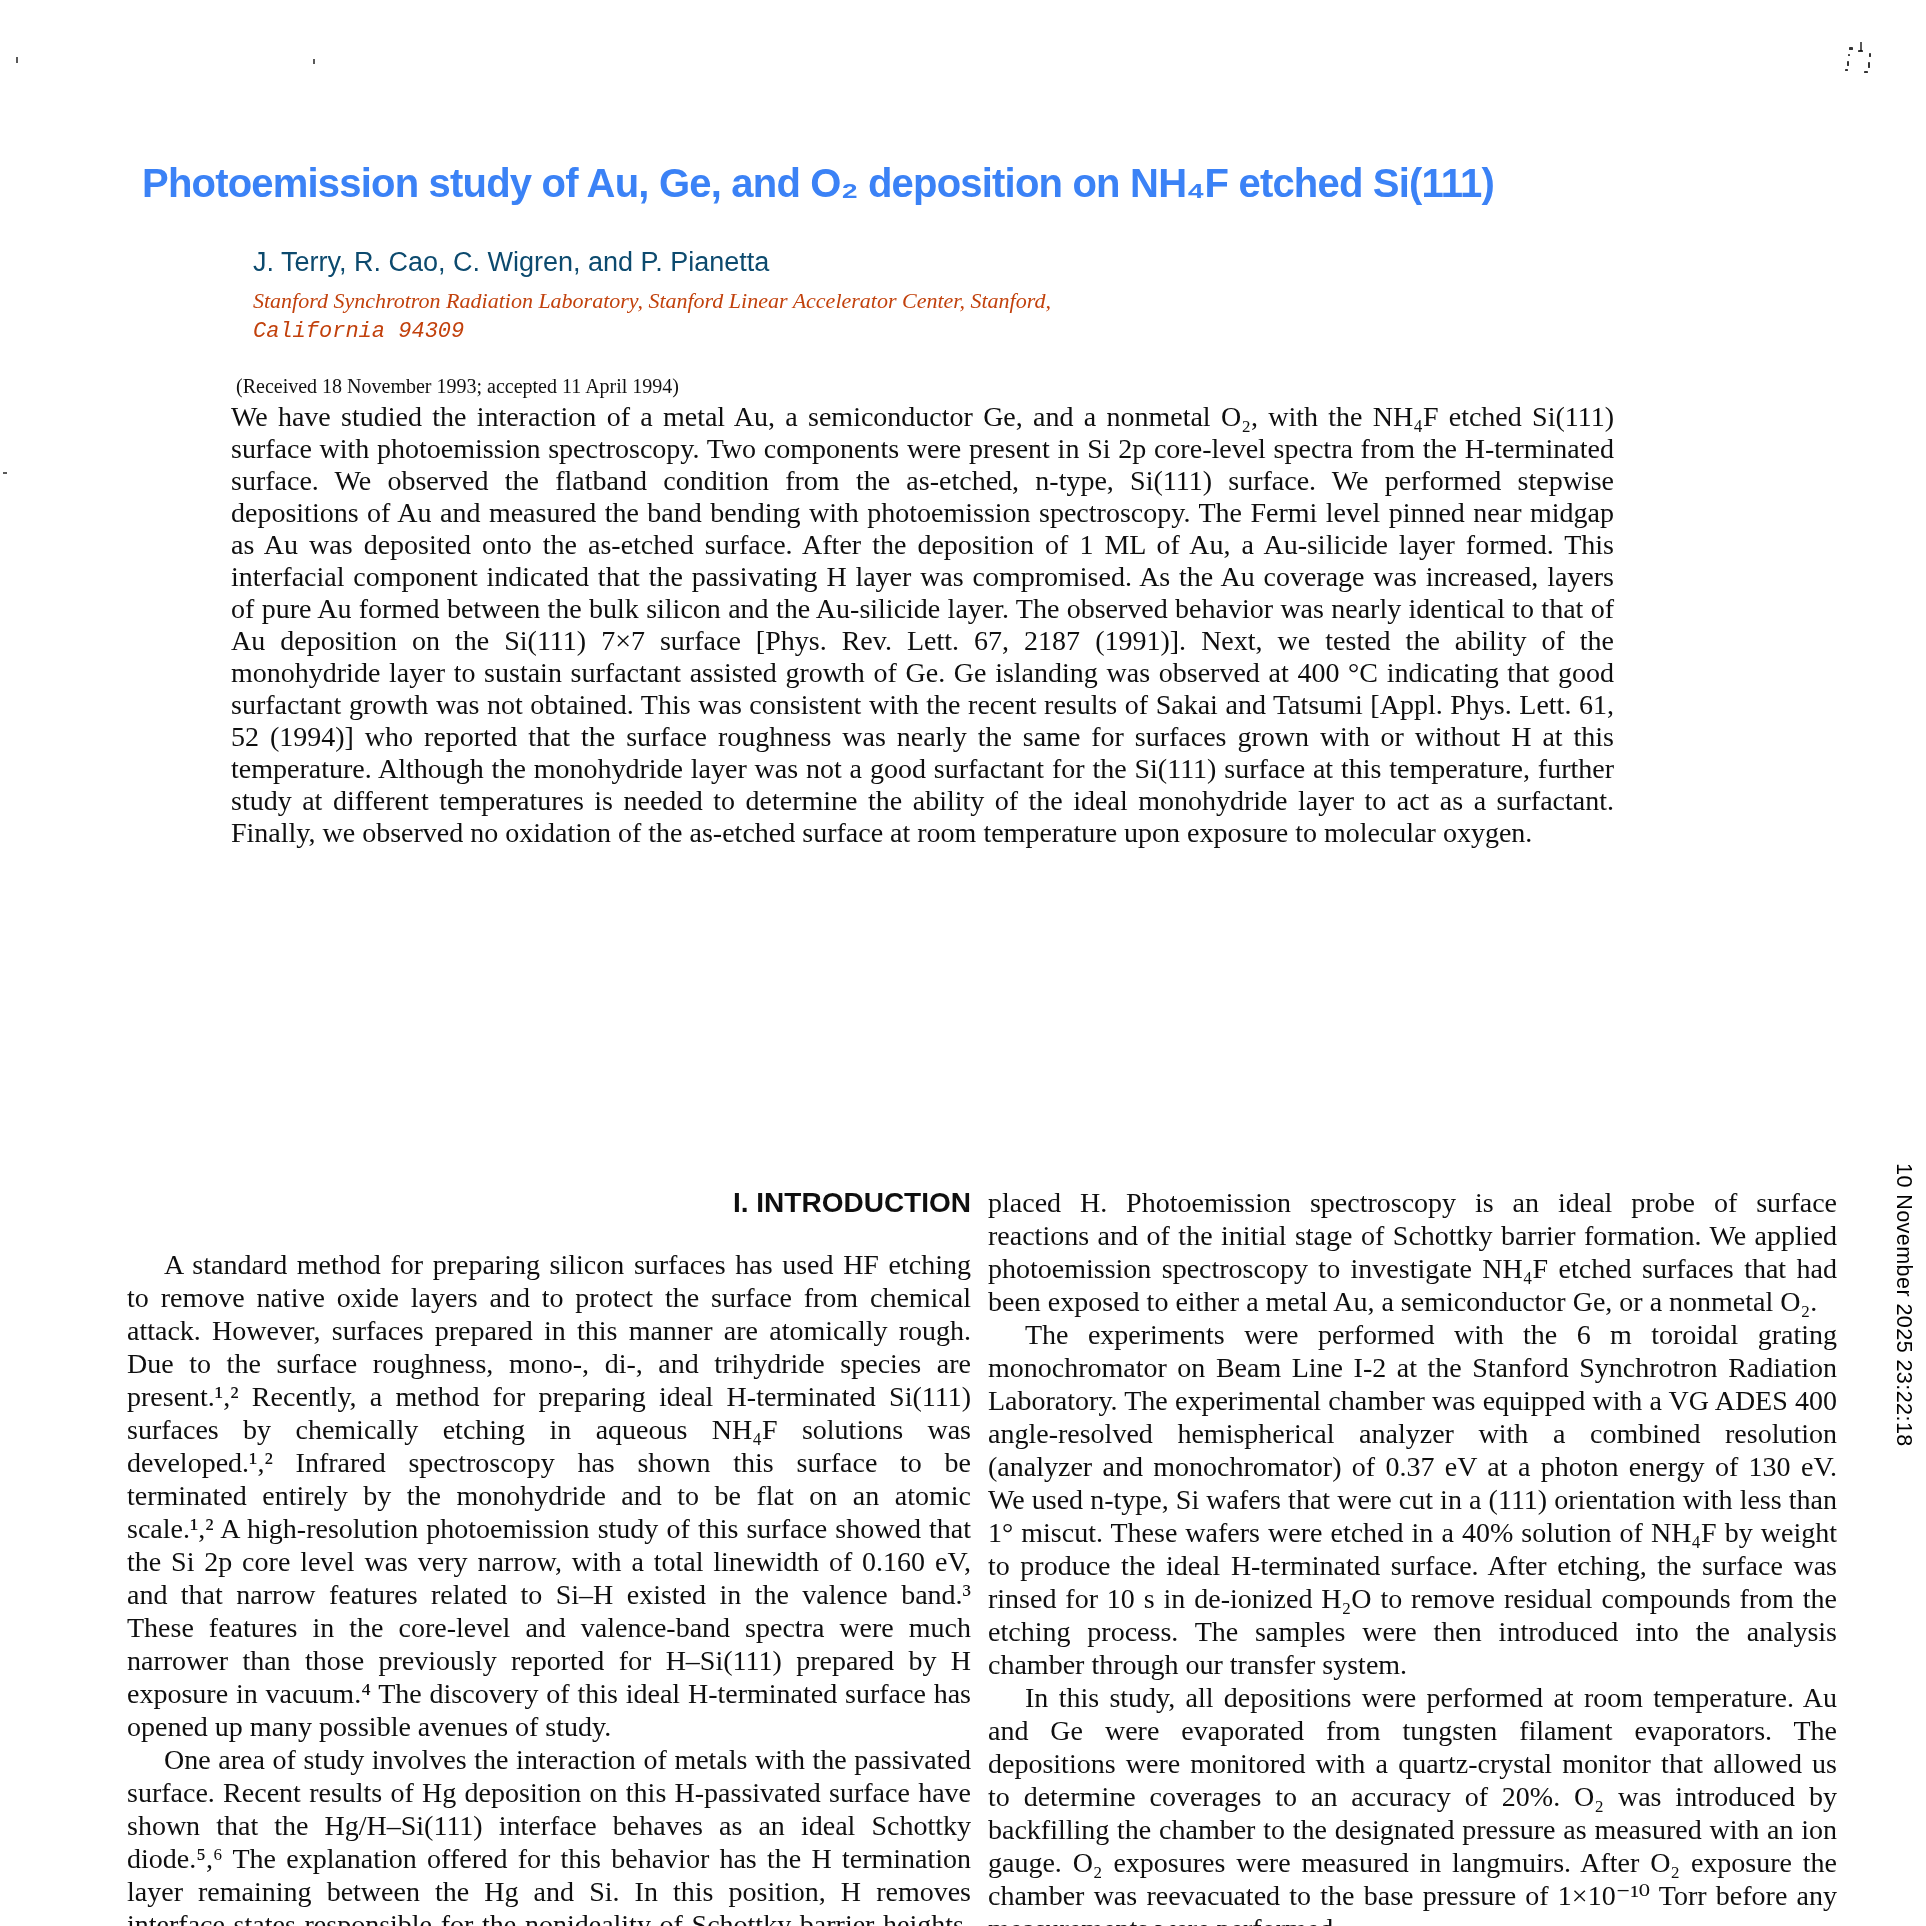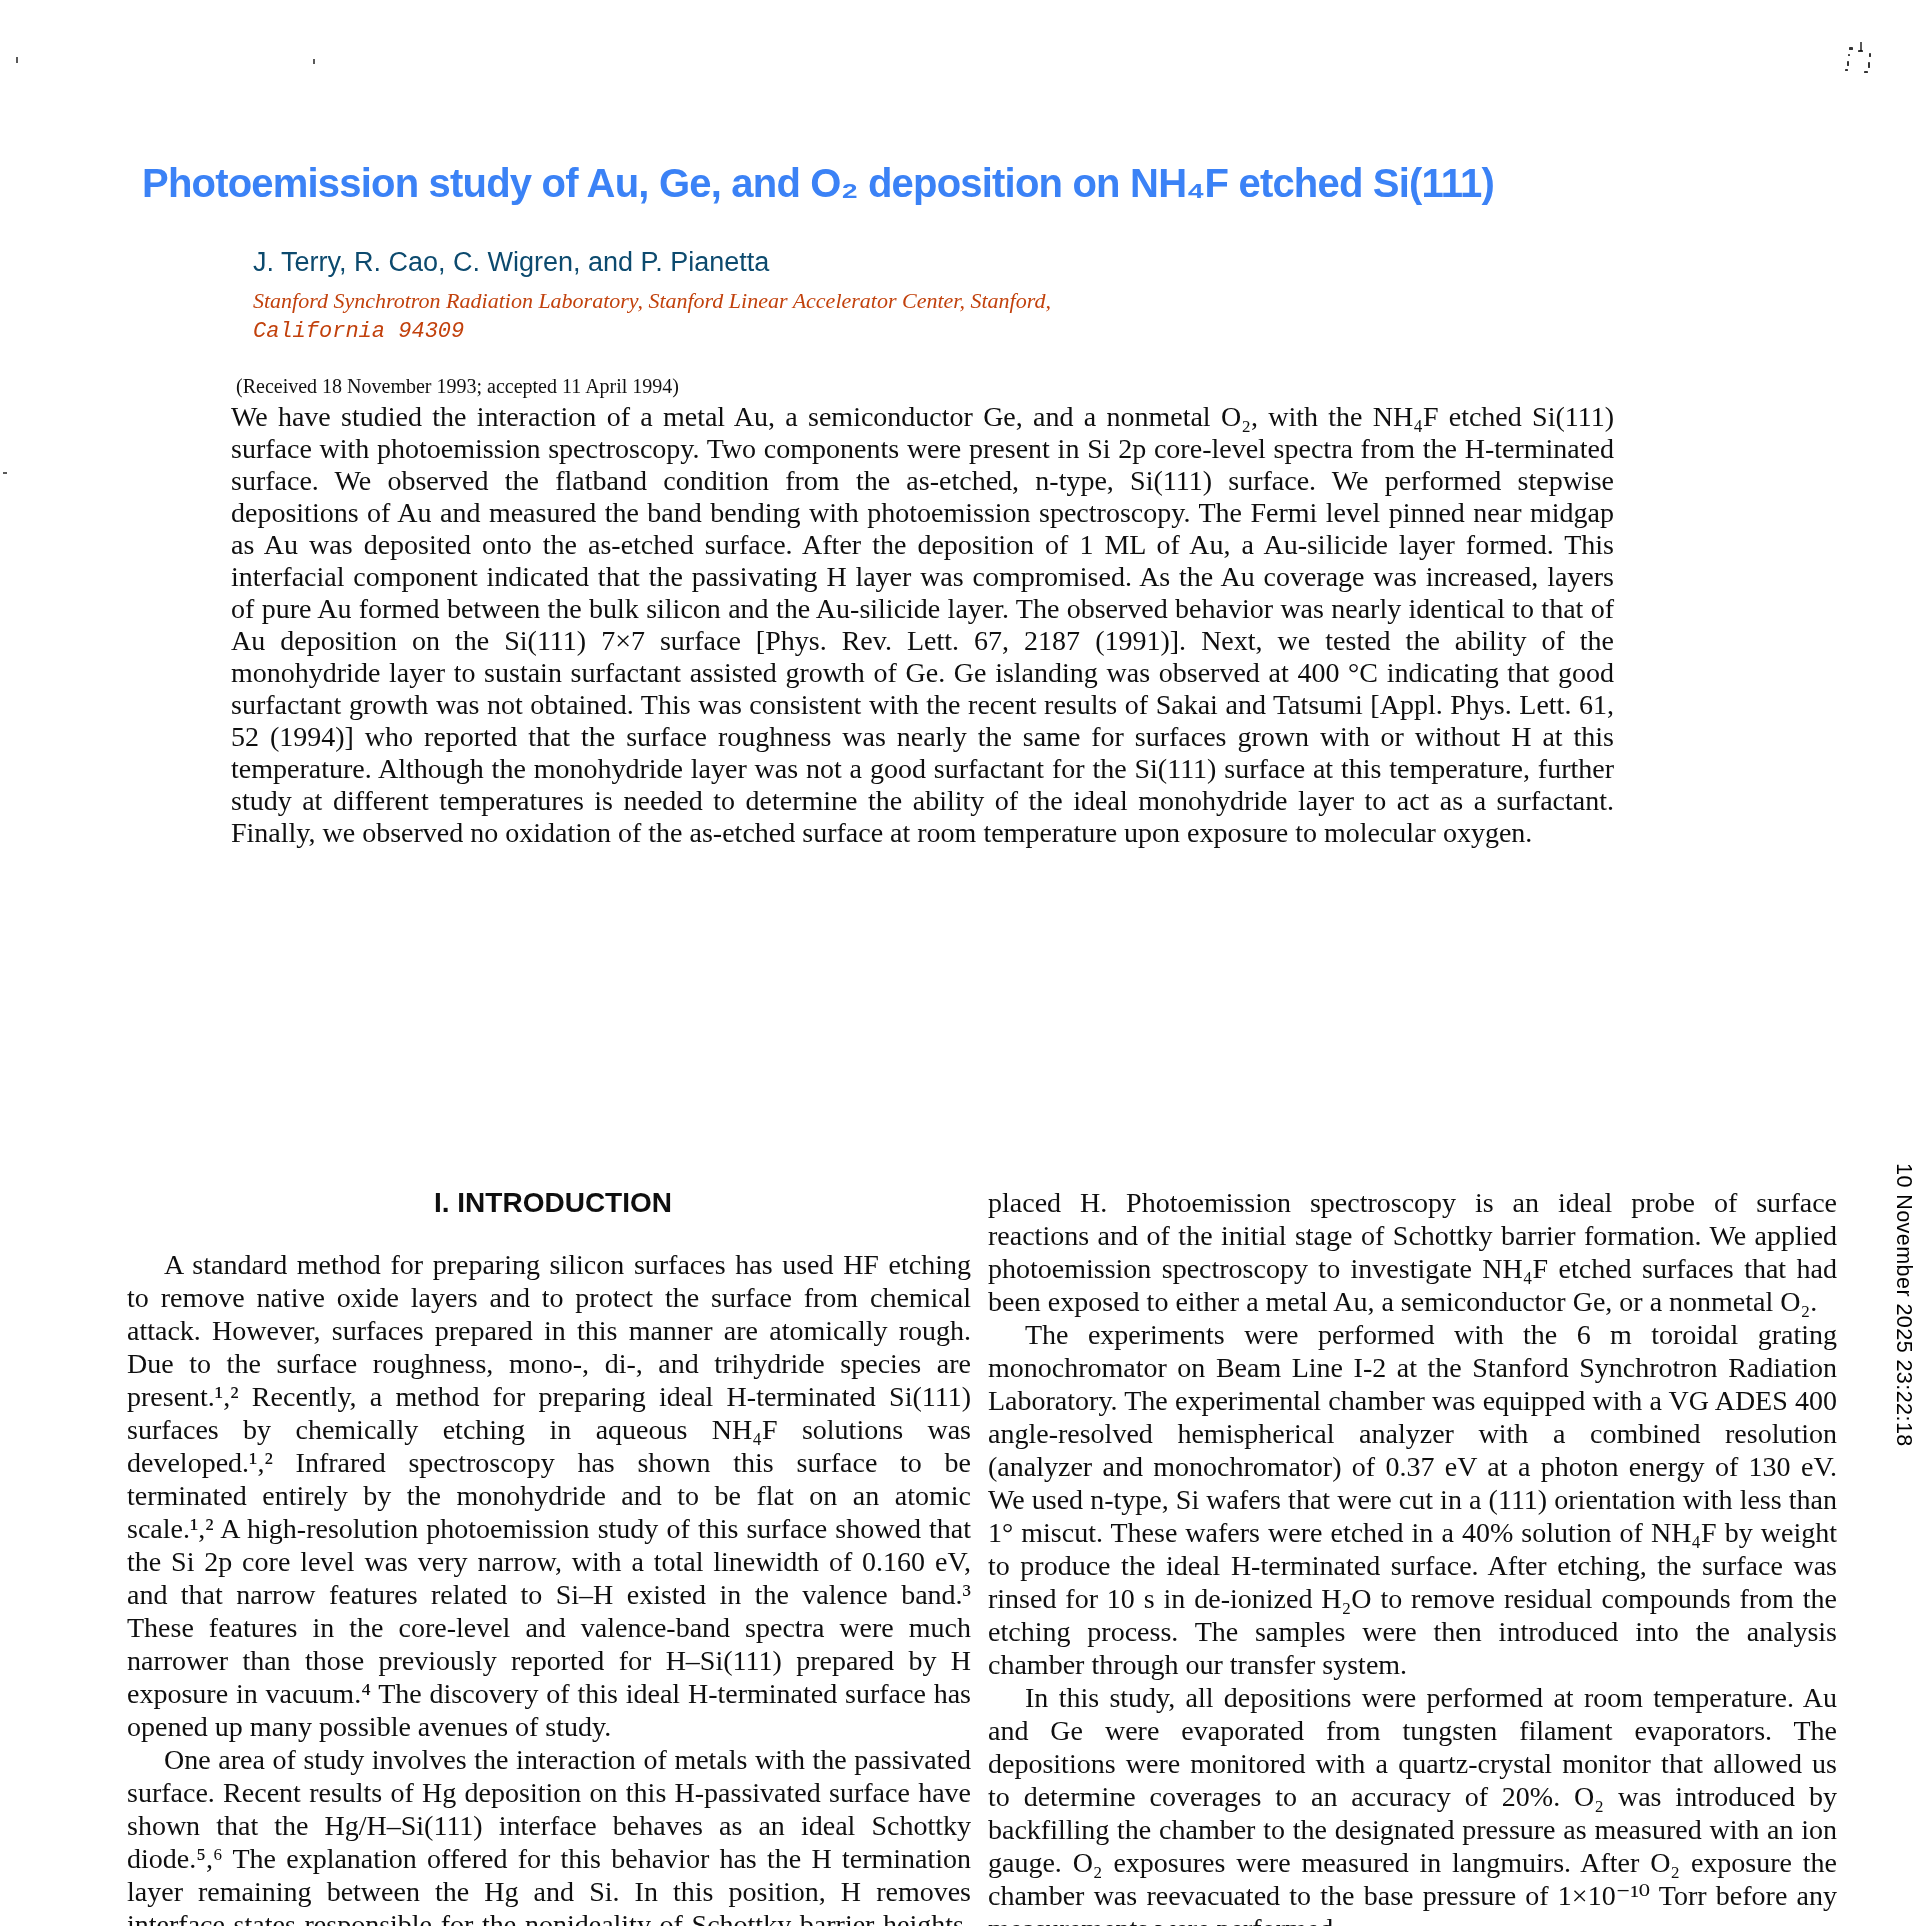--- a/index.html
+++ b/index.html
@@ -63,21 +63,21 @@
     color: #0f0f0f;
   }
   #col-left  { left: 127px;  top: 1186px; width: 844px; }
   #col-right { left: 988px; top: 1186px; width: 849px; }
   .sec-heading {
     font-family: "Liberation Sans", "DejaVu Sans", sans-serif;
     font-weight: bold;
     font-size: 28px;
     letter-spacing: 0px;
     margin: 0 0 29px 8px;
-    text-align: center;
+    text-align: right;
   }
   #experiment-heading { margin-top: 51px; }
   .para { margin: 0; text-indent: 37px; }
   .para.no-indent { text-indent: 0; }
 
   #timestamp {
     left: 1891px; top: 1163px;
     writing-mode: vertical-rl;
     font-family: "Liberation Sans", "DejaVu Sans", sans-serif;
     font-size: 21.6px;

